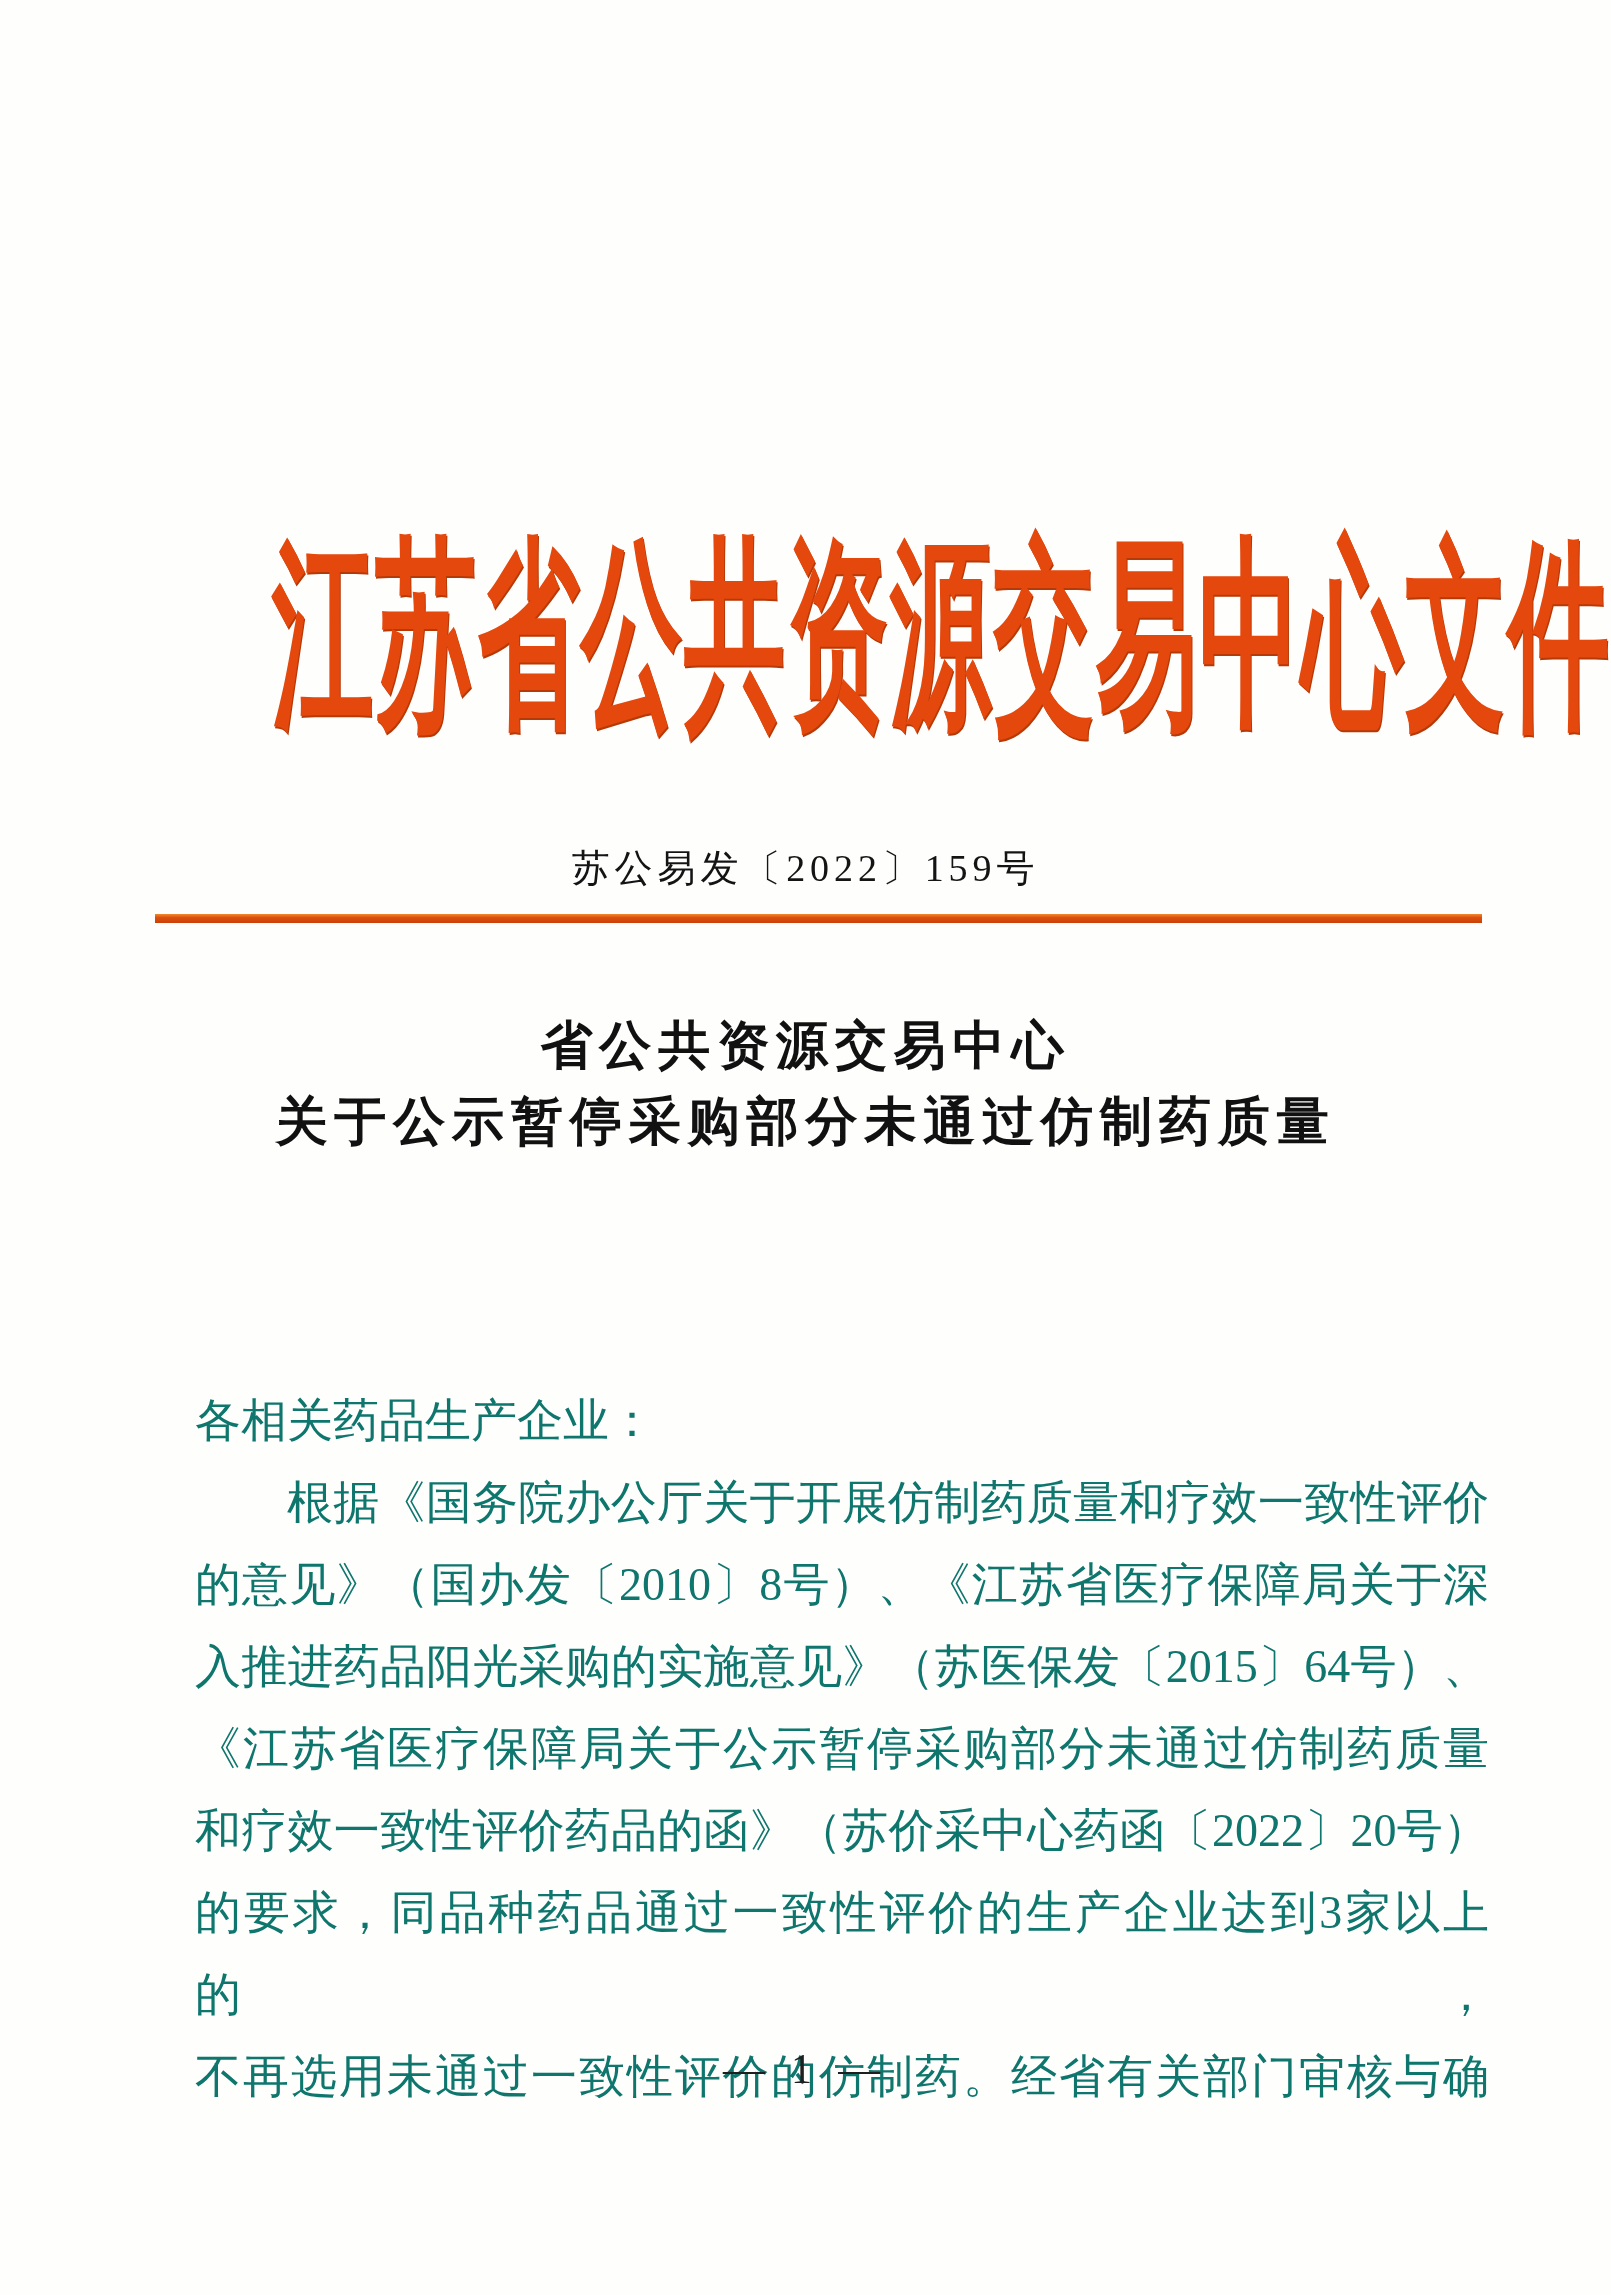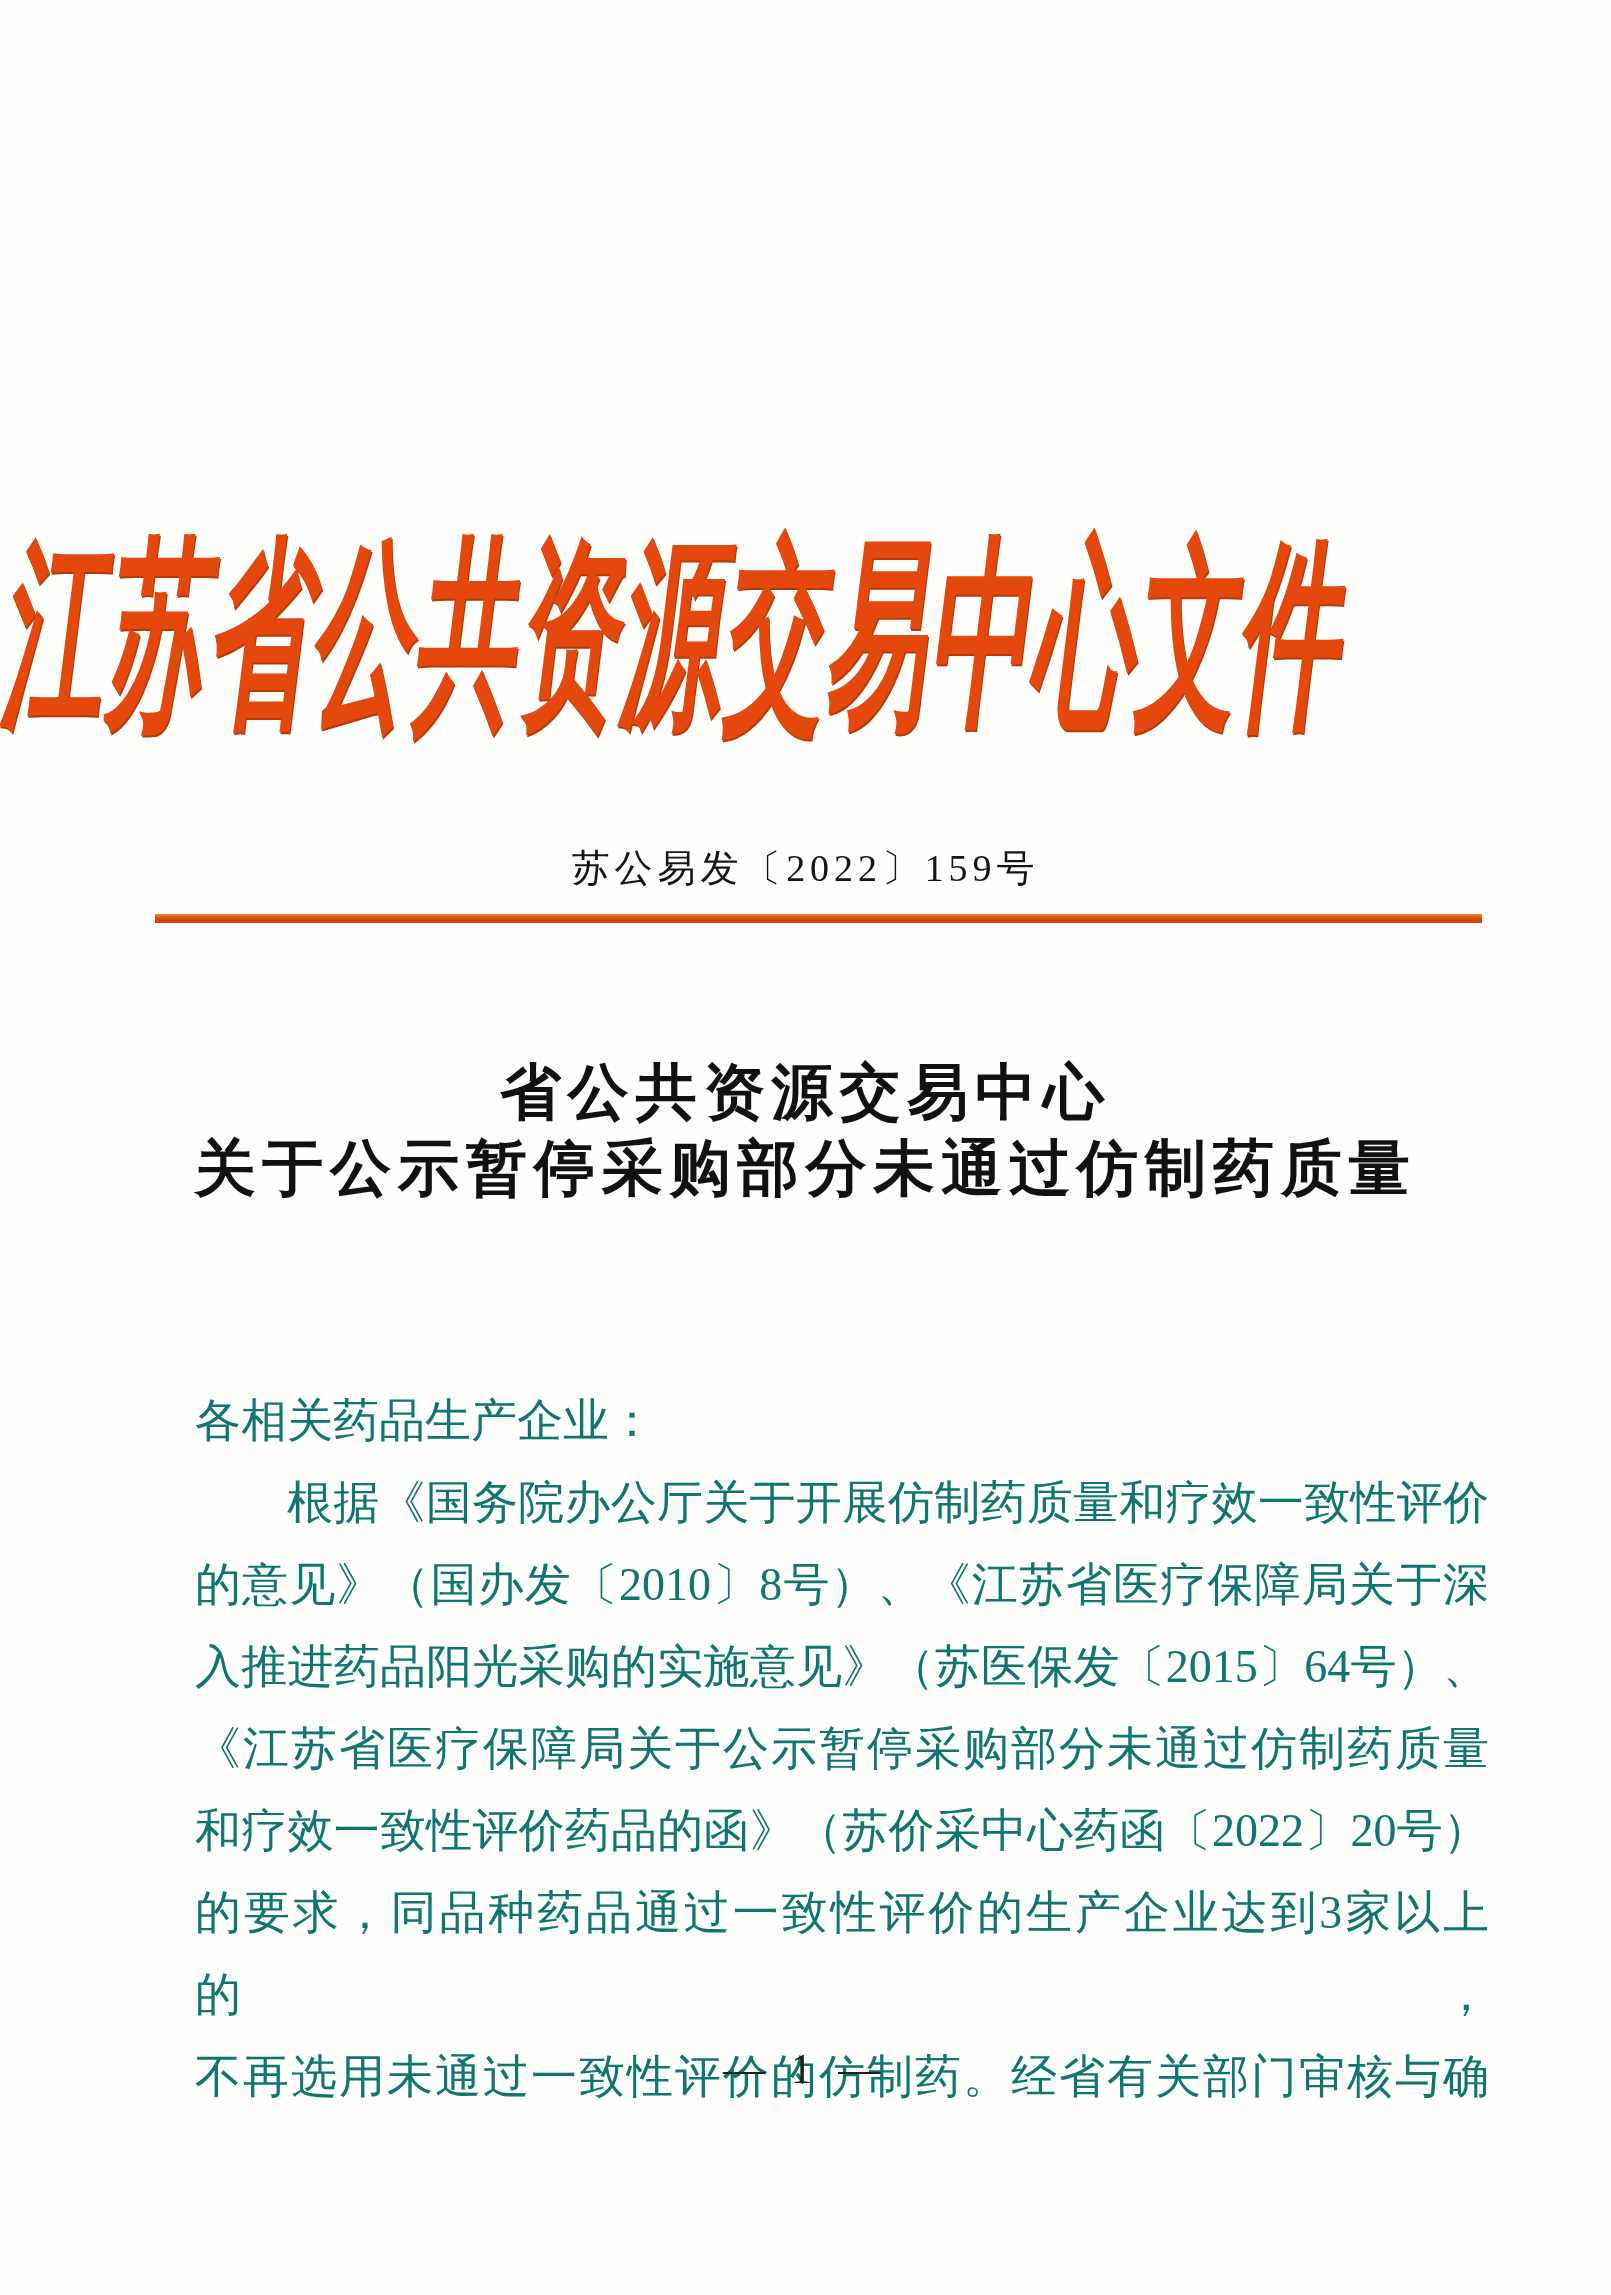--- a/index.html
+++ b/index.html
@@ -18,22 +18,21 @@
   }
   
   .red-header {
     position: absolute;
     top: 527px;
     left: 0;
     width: 100%;
     height: 222px;
     display: flex;
     align-items: center;
-    justify-content: flex-start;
-    font-style: italic;
+    justify-content: flex-end;
   }
   .red-header-text {
     font-family: "Liberation Serif", "DejaVu Serif", serif;
     font-weight: 700;
     font-size: 101px;
     letter-spacing: 2px;
     color: #e5480d;
     transform: scaleY(2.02);
     white-space: nowrap;
     text-shadow: 1px 1px 0 #b53a08;
@@ -54,27 +53,27 @@
     position: absolute;
     top: 914px;
     left: 155px;
     width: 1327px;
     height: 8.8px;
     background: linear-gradient(to bottom, #f08a2e 0%, #dd500e 40%, #c94108 100%);
   }
   
   .doc-title {
     position: absolute;
-    top: 1055px;
+    top: 1007px;
     left: 0;
     width: 100%;
     text-align: center;
-    font-family: Liberation Serif, serif;
+    font-family: Liberation Sans, sans-serif;
     font-weight: 700;
-    font-size: 61px;
+    font-size: 52px;
     line-height: 76px;
     letter-spacing: 6.9px;
     color: #111111;
   }
   
   .body-block {
     position: absolute;
     top: 1380px;
     left: 195px;
     width: 1294px;

